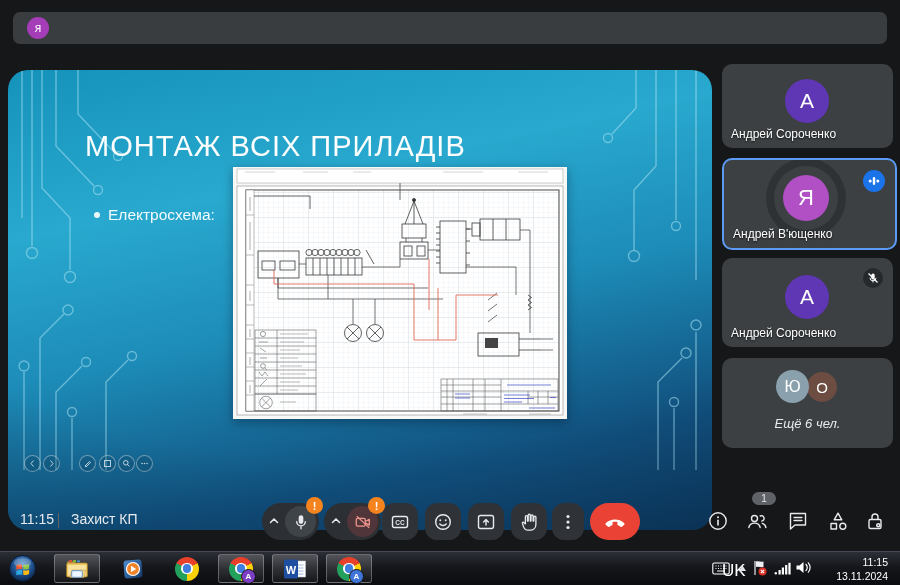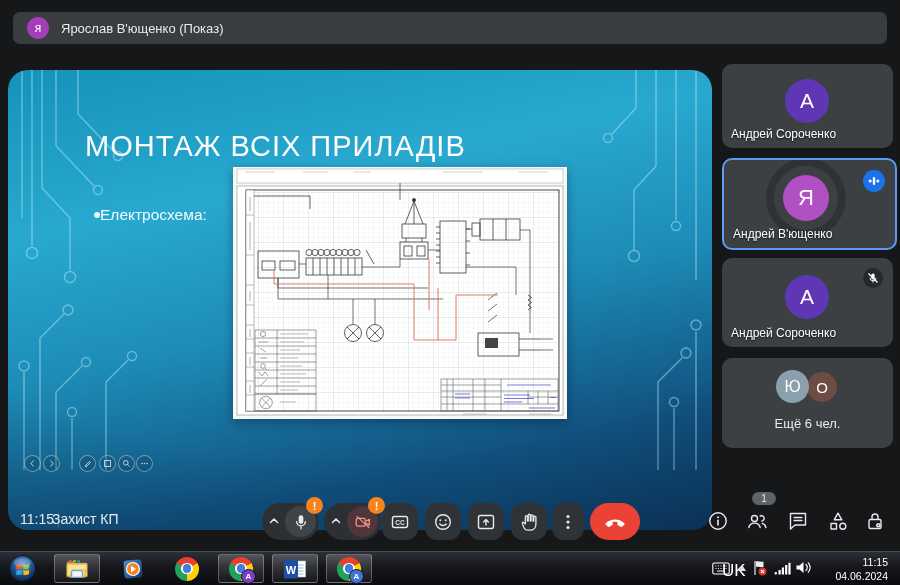--- a/index.html
+++ b/index.html
@@ -20,40 +20,40 @@
     font-size:12px;display:flex;align-items:center;justify-content:center;margin:0 12px 0 14px;}
   .topbar .pres-name{color:var(--icon-light);font-size:13px;}
 
   
   .slide{position:absolute;left:8px;top:70px;width:704px;height:460px;border-radius:20px;overflow:hidden;
     background:linear-gradient(168deg,#1592ba 0%,#29a9cf 28%,#1d8cb8 52%,#11507e 80%,#0d3b62 100%);}
   .slide::after{content:"";position:absolute;inset:0;
     background:radial-gradient(125% 95% at 48% 32%, rgba(0,0,0,0) 55%, rgba(2,20,42,0.38) 100%);pointer-events:none;}
   .circuit-deco{position:absolute;left:0;top:0;}
   .slide-title{position:absolute;left:77px;top:60px;color:#fdfefe;font-size:29px;letter-spacing:1px;z-index:2;}
-  .slide-bullet{position:absolute;left:86px;top:136px;color:#f2fbfd;font-size:15.5px;z-index:2;display:flex;align-items:center;}
+  .slide-bullet{position:absolute;left:86px;top:136px;color:#f2fbfd;font-size:15.5px;z-index:2;display:flex;align-items:center;gap:8px;}
   .bullet-dot{width:6px;height:6px;border-radius:50%;background:#e8f6fa;display:inline-block;}
   .schematic{position:absolute;left:225px;top:97px;width:334px;height:252px;background:#fff;z-index:2;
     box-shadow:0 3px 10px rgba(0,10,25,0.35);}
   .ppt-toolbar{position:absolute;left:16px;top:385px;height:16px;z-index:3;}
   .ppt-btn{position:absolute;width:15px;height:15px;border-radius:50%;border:1px solid rgba(255,255,255,0.38);
     background:rgba(10,40,60,0.15);display:flex;align-items:center;justify-content:center;}
 
   
   .tile{position:absolute;left:722px;width:171px;background:var(--tile-bg);border-radius:10px;overflow:hidden;}
   .tile.speaking{border:2px solid var(--speaking-border);}
   .pavatar{position:absolute;border-radius:50%;color:#fff;display:flex;align-items:center;justify-content:center;}
   .pname{position:absolute;left:9px;bottom:7px;color:#fff;font-size:12px;text-shadow:0 1px 2px rgba(0,0,0,.8);}
   .halo{position:absolute;left:50px;top:6px;width:64px;height:64px;border-radius:50%;
     box-shadow:0 0 0 8px rgba(28,29,32,0.4);}
   .speak-ind{position:absolute;right:10px;top:10px;width:22px;height:22px;border-radius:50%;
     background:var(--indicator-blue);display:flex;align-items:center;justify-content:center;}
   .micoff-ind{position:absolute;right:10px;top:10px;width:20px;height:20px;border-radius:50%;
     background:rgba(30,32,35,0.72);display:flex;align-items:center;justify-content:center;}
-  .tile-overflow-label{position:absolute;left:0;top:58px;width:100%;text-align:center;color:var(--icon-light);font-size:13px;}
+  .tile-overflow-label{position:absolute;left:0;top:58px;width:100%;text-align:center;color:var(--icon-light);font-size:13px;font-style:italic;}
 
   
   .bb-text{position:absolute;color:var(--icon-light);font-size:14px;}
   .bb-divider{position:absolute;width:1px;height:15px;background:#5f6368;}
   .ctrl-group{position:absolute;top:503px;width:57px;height:37px;border-radius:18.5px;background:#2c2f33;}
   .ctrl-chevron{position:absolute;left:5px;top:11px;}
   .ctrl-circle{position:absolute;left:23px;top:3px;width:31px;height:31px;border-radius:50%;
     background:#3f4449;display:flex;align-items:center;justify-content:center;}
   .ctrl-circle.cam{background:#50363a;}
   .alert-badge{position:absolute;left:44px;top:-6px;width:17px;height:17px;border-radius:50%;
@@ -88,21 +88,20 @@
 </style>
 </head>
 <body>
 
 <div id="screen">
 
   <div class="topbar">
     <div class="avatar-sm">
       <span>я</span>
     </div>
-    <span class="pres-name">Ярослав В'ющенко (Показ)</span>
   </div>
 
   <div class="slide">
     <svg class="circuit-deco" width="704" height="400" viewBox="0 0 704 400">
       <g stroke="rgba(165,224,240,0.55)" stroke-width="1.4" fill="none">
         <path d="M14 0v148"></path>
           <path d="M24 0v176"></path>
           <circle cx="24" cy="183" r="5.5"></circle>
         <path d="M34 0v118l28 30v52"></path>
           <circle cx="62" cy="207" r="5.5"></circle>
@@ -343,21 +342,21 @@
       <span>Ю</span>
     </div>
     <div class="pavatar" style="background:var(--avatar-brown);left:85px;top:14px;width:30px;height:30px;font-size:15px">
       <span>О</span>
     </div>
     <div class="tile-overflow-label">Ещё 6 чел.</div>
   </div>
 
   <div class="bb-text" style="left:20px;top:511px">11:15</div>
   <div class="bb-divider" style="left:58px;top:513px"></div>
-  <div class="bb-text" style="left:52px;top:511px">Захист КП</div>
+  <div class="bb-text" style="left:71px;top:511px">Захист КП</div>
 
   <div class="ctrl-group" style="left:262px">
     <div class="ctrl-chevron">
       <svg width="14" height="14" viewBox="0 0 14 14">
           <path d="M3.5 8.5 7 5l3.5 3.5" stroke="#e8eaed" stroke-width="1.5" fill="none" stroke-linecap="round"></path>
         </svg>
     </div>
     <div class="ctrl-circle">
       <svg width="18" height="18" viewBox="0 0 20 20">
         <path d="M10 2.5a2.6 2.6 0 0 1 2.6 2.6v4.4a2.6 2.6 0 0 1-5.2 0V5.1A2.6 2.6 0 0 1 10 2.5z" fill="#e8eaed"></path>
@@ -584,17 +583,17 @@
       </svg>
     </div>
     <div class="tray-icon" style="left:795px;top:8px">
       <svg width="17" height="15" viewBox="0 0 17 15">
         <path d="M1.5 5.5h3l4-3.5v11l-4-3.5h-3z" fill="#fff"></path>
         <path d="M11 4.5a4.2 4.2 0 0 1 0 6M13.3 2.8a7 7 0 0 1 0 9.4" stroke="#fff" stroke-width="1.2" fill="none" stroke-linecap="round"></path>
       </svg>
     </div>
     <div class="tray-clock">
       <div>11:15</div>
-      <div>04.06.2024</div>
+      <div>13.11.2024</div>
     </div>
   </div>
 
 </div>
 
 </body></html>

